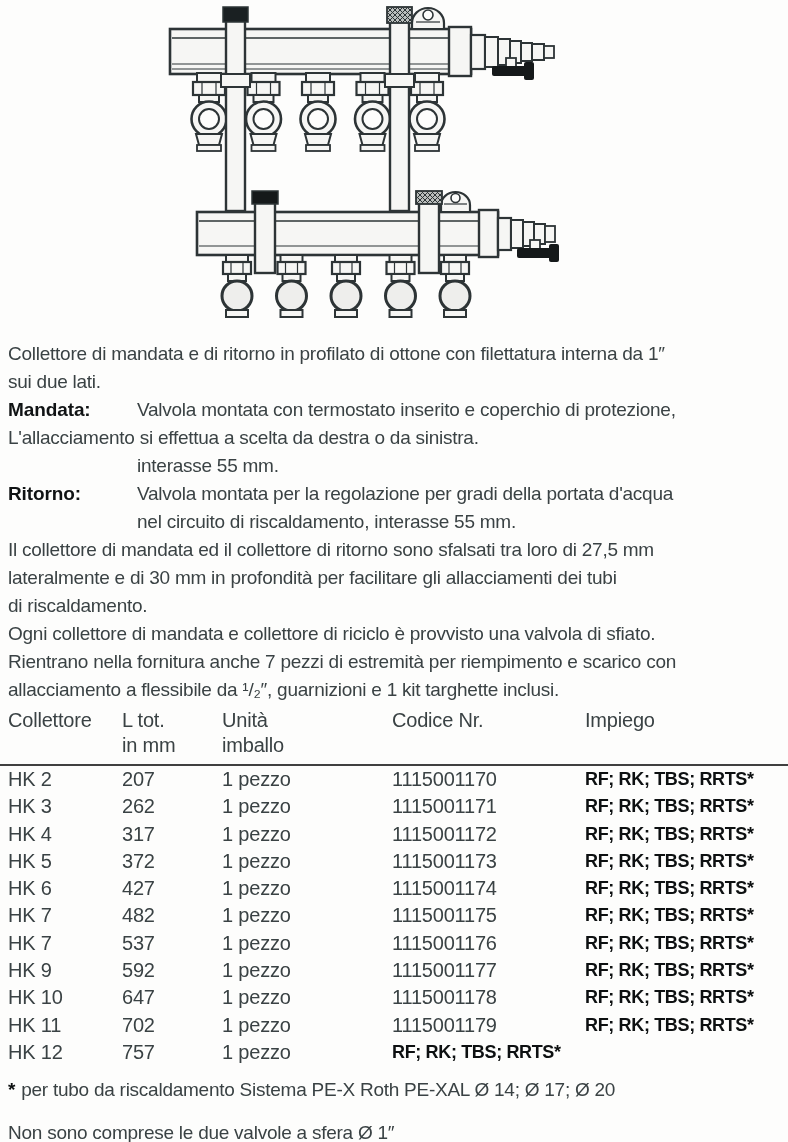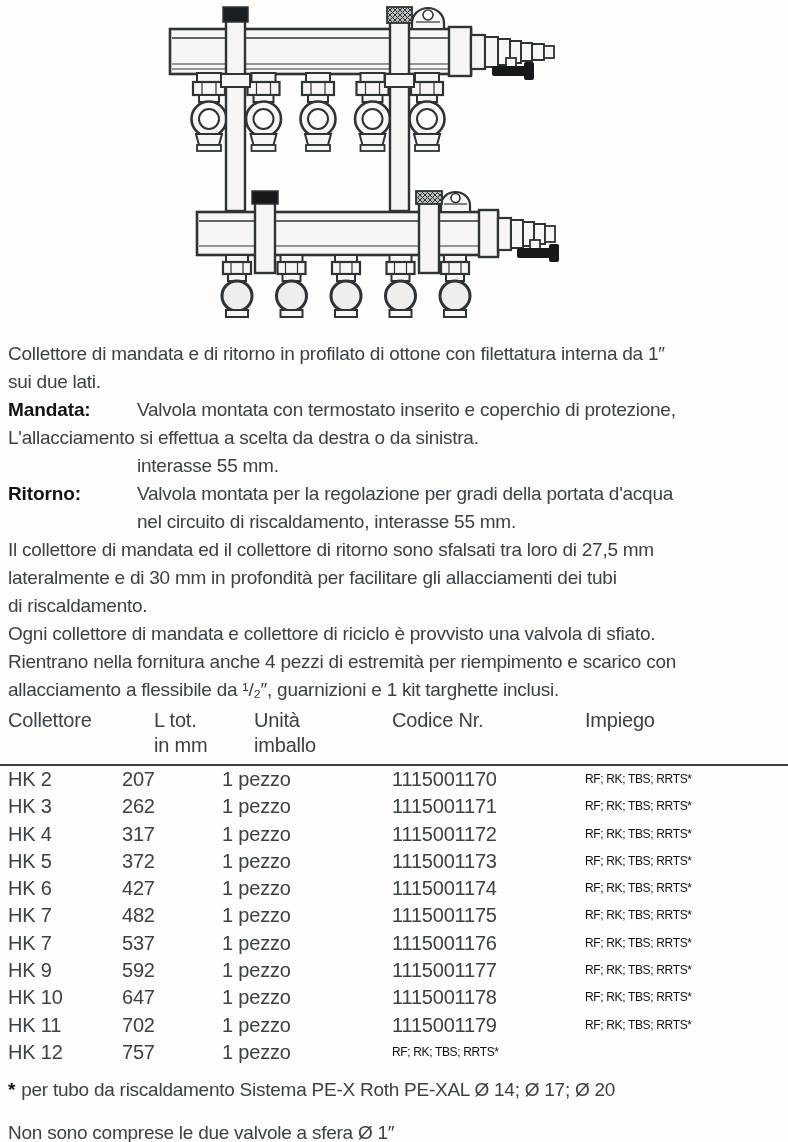--- a/index.html
+++ b/index.html
@@ -21,27 +21,27 @@
   .desc .lbl{display:inline-block;width:129px;font-weight:bold;color:#101314;letter-spacing:-0.1px;}
   .desc .indent{padding-left:129px;}
 
   
   .tbl{position:absolute;top:702px;left:0;width:788px;color:#3a4244;font-size:20px;letter-spacing:-0.2px;}
   .thead{
     display:grid;grid-template-columns:114px 100px 170px 193px 1fr;
     padding-left:8px;padding-top:6px;height:56px;line-height:25px;
     border-bottom:2px solid #404040;
   }
-  .thead .h2l div{height:25px;margin-left:32px;}
+  .thead .h2l div{height:25px;}
   .tbody{padding-top:0;}
   .trow{
     display:grid;grid-template-columns:114px 100px 170px 193px 1fr;
     padding-left:8px;height:27.3px;line-height:27.6px;
   }
-  .impiego{font-weight:normal;color:#0d1011;font-size:12px;letter-spacing:-0.35px;}
+  .impiego{font-weight:bold;color:#0d1011;font-size:18px;letter-spacing:-0.35px;}
 
   
   .fns{position:absolute;top:1076px;left:8px;width:776px;
     font-size:19px;line-height:27px;color:#3a4244;letter-spacing:-0.25px;white-space:nowrap;}
   .fn-marker{font-weight:bold;color:#0d1011;margin-right:6px;}
   .fn2{margin-top:16px;}
 </style>
 </head>
 <body>
 
@@ -156,21 +156,21 @@
   <div class="line">sui due lati.</div>
   <div class="line"><span class="lbl">Mandata:</span><span>Valvola montata con termostato inserito e coperchio di protezione,</span></div>
   <div class="line">L'allacciamento si effettua a scelta da destra o da sinistra.</div>
   <div class="line indent">interasse 55 mm.</div>
   <div class="line"><span class="lbl">Ritorno:</span><span>Valvola montata per la regolazione per gradi della portata d'acqua</span></div>
   <div class="line indent">nel circuito di riscaldamento, interasse 55 mm.</div>
   <div class="line">Il collettore di mandata ed il collettore di ritorno sono sfalsati tra loro di 27,5 mm</div>
   <div class="line">lateralmente e di 30 mm in profondità per facilitare gli allacciamenti dei tubi</div>
   <div class="line">di riscaldamento.</div>
   <div class="line">Ogni collettore di mandata e collettore di riciclo è provvisto una valvola di sfiato.</div>
-  <div class="line">Rientrano nella fornitura anche 4 pezzi di estremità per riempimento e scarico con</div>
+  <div class="line">Rientrano nella fornitura anche 7 pezzi di estremità per riempimento e scarico con</div>
   <div class="line">allacciamento a flessibile da ¹/₂″, guarnizioni e 1 kit targhette inclusi.</div>
 </div>
 
 <div class="tbl">
   <div class="thead">
     <span>Collettore</span>
     <span class="h2l">
         <div>L tot.</div>
         <div>in mm</div>
       </span>

